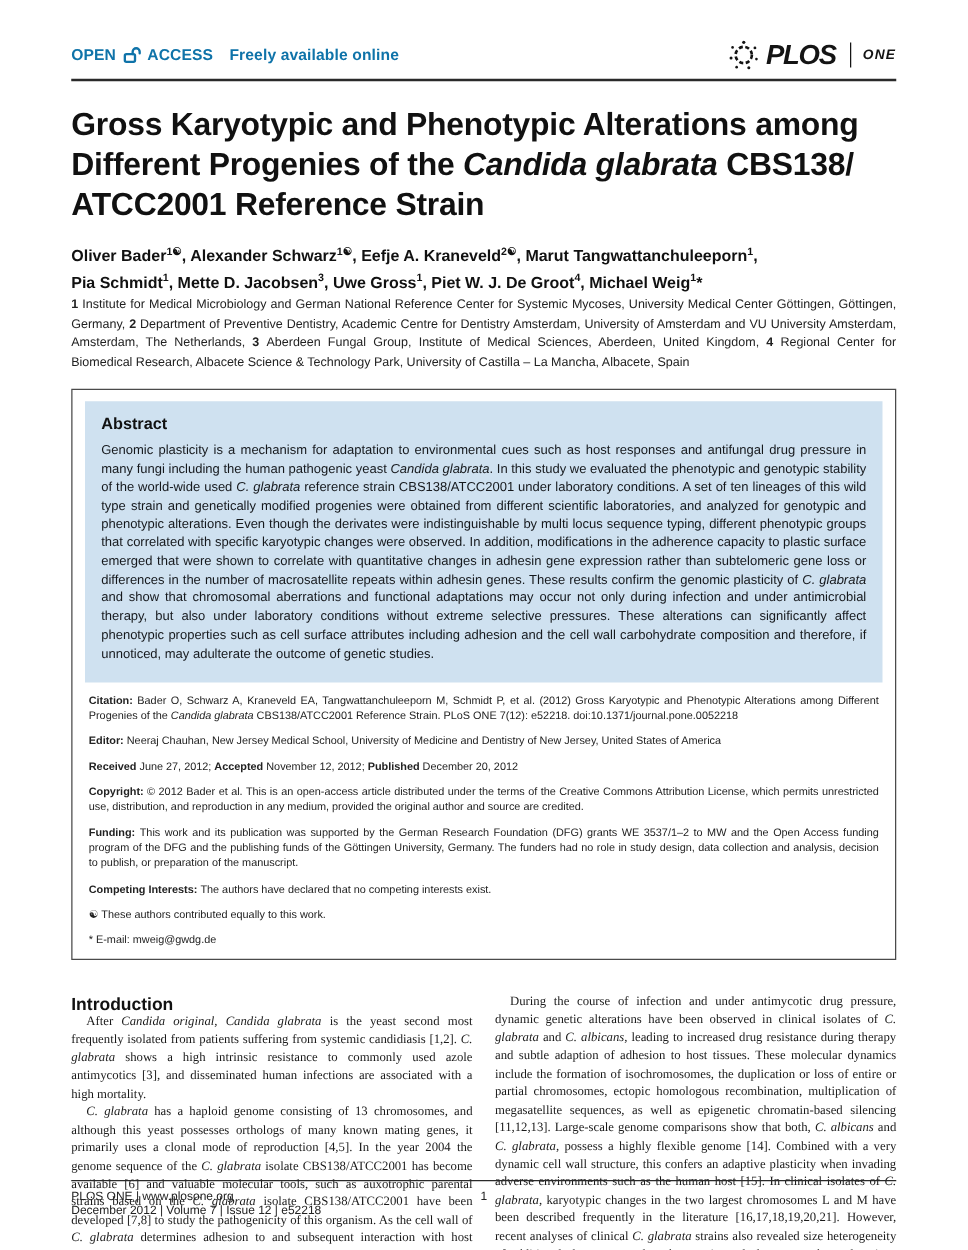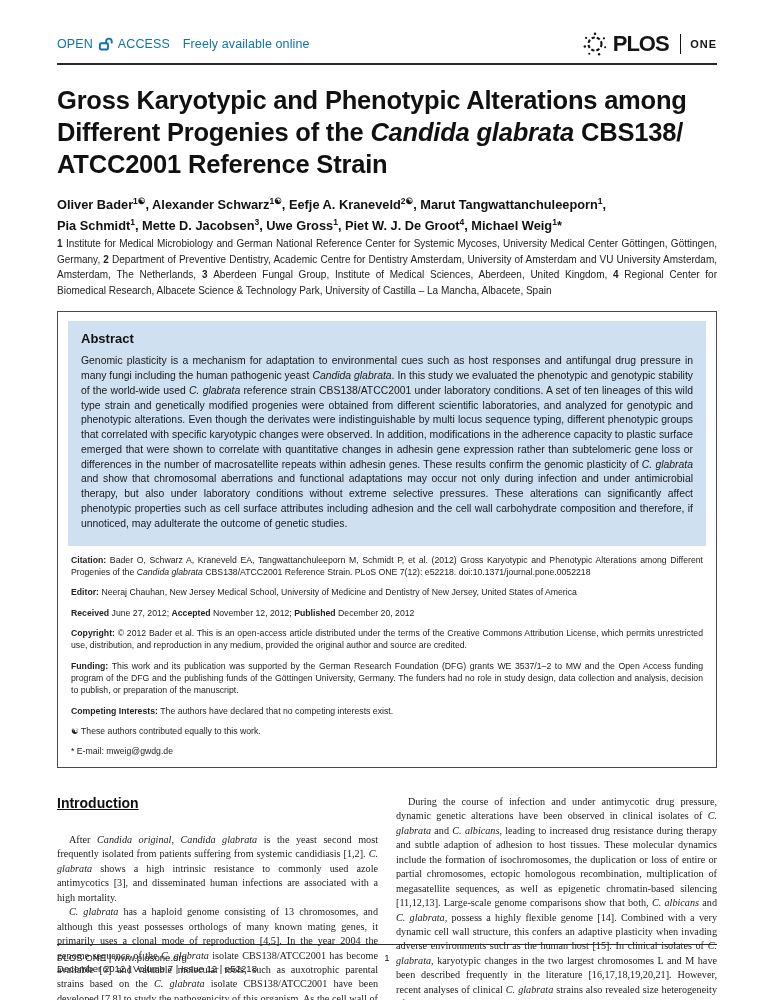--- a/index.html
+++ b/index.html
@@ -16,24 +16,24 @@
     width: 774px; height: 1000px;
     padding: 30px 57px 0 57px;
   }
   
   .hdr {
     display: flex; justify-content: space-between; align-items: center;
     height: 28px;
   }
   .oa-line {
     display: flex; align-items: center; gap: 5px;
-    color: #0f73a9; font-weight: normal; font-size: 12.5px; letter-spacing: 0.1px;
+    color: #0f73a9; font-weight: bold; font-size: 12.5px; letter-spacing: 0.1px;
   }
   .oa-line .lock { width: 15px; height: 15px; display: inline-block; }
-  .plos-logo { display: flex; align-items: center; gap: 5px; }
+  .plos-logo { display: flex; align-items: center; gap: 5px; font-style: italic; }
   .plos-icon { width: 26px; height: 26px; }
   .plos-word { font-size: 22px; font-weight: bold; letter-spacing: -1px; color: #141414; }
   .plos-div { width: 1.5px; height: 20px; background: #141414; margin: 0 4px 0 6px; }
   .plos-one { font-size: 11px; font-weight: bold; letter-spacing: 1px; color: #141414; }
   .hdr-rule { border-top: 2px solid #2a2a2a; margin-top: 5px; }
 
   
   .title {
     margin-top: 19px;
     font-size: 25.5px; font-weight: bold; line-height: 1.26;
@@ -62,21 +62,21 @@
   .meta-para {
     font-size: 8.7px; line-height: 1.42; text-align: justify; color: #222;
     margin-top: 8px; padding: 0 3px;
   }
   
   .columns {
     margin-top: 27px;
     display: flex; gap: 18px;
   }
   .col { width: 321px; }
-  .sec-head { font-size: 14px; font-weight: bold; color: #111; margin-bottom: 22px; text-decoration: underline; }
+  .sec-head { font-size: 14px; font-weight: bold; color: #111; margin-bottom: 0; }
   .body-para {
     font-family: "Liberation Serif", serif;
     font-size: 10.2px; line-height: 1.42; text-align: justify; color: #1a1a1a;
     text-indent: 12px;
   }
   
   .footer {
     position: absolute; left: 57px; right: 57px; bottom: 26px;
     border-top: 1.5px solid #2a2a2a;
     padding-top: 7px;

